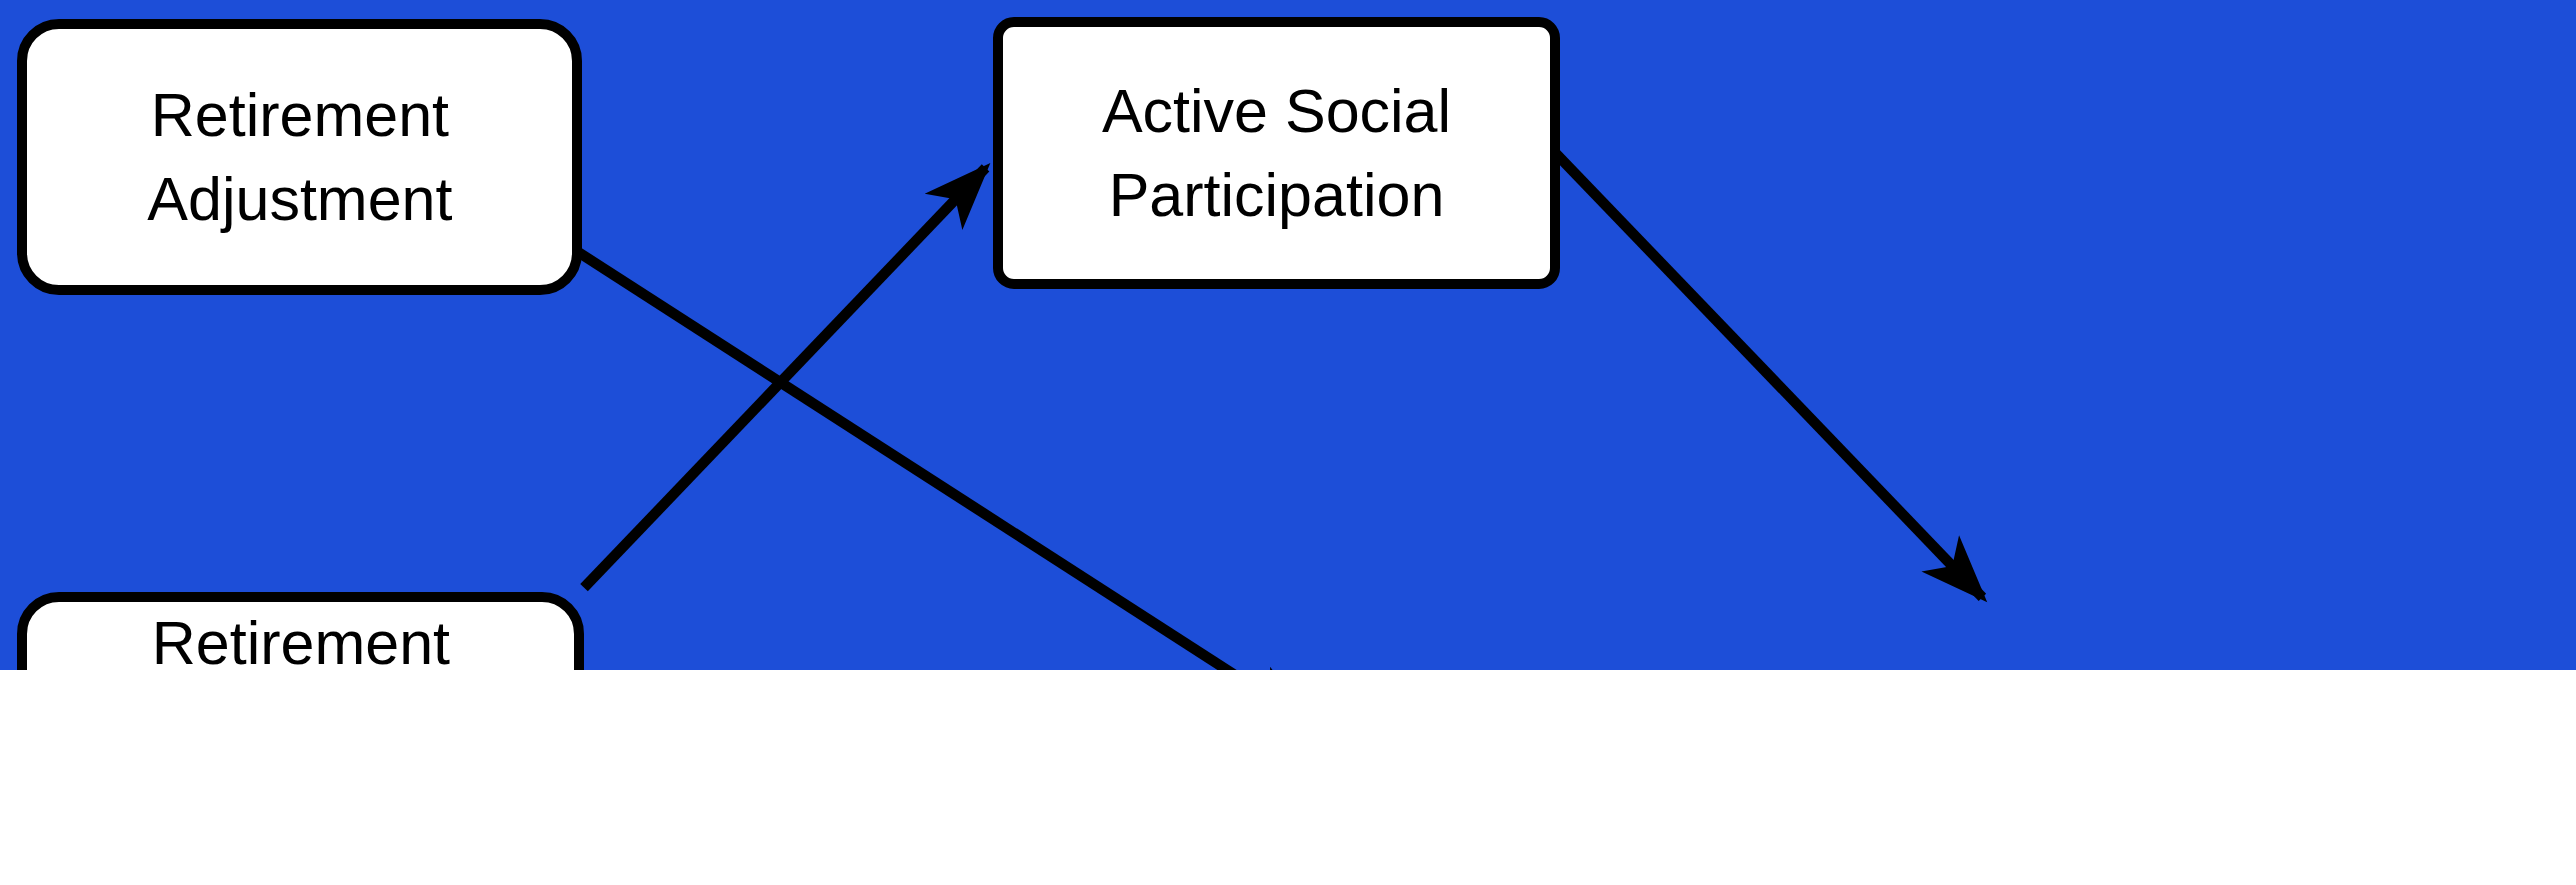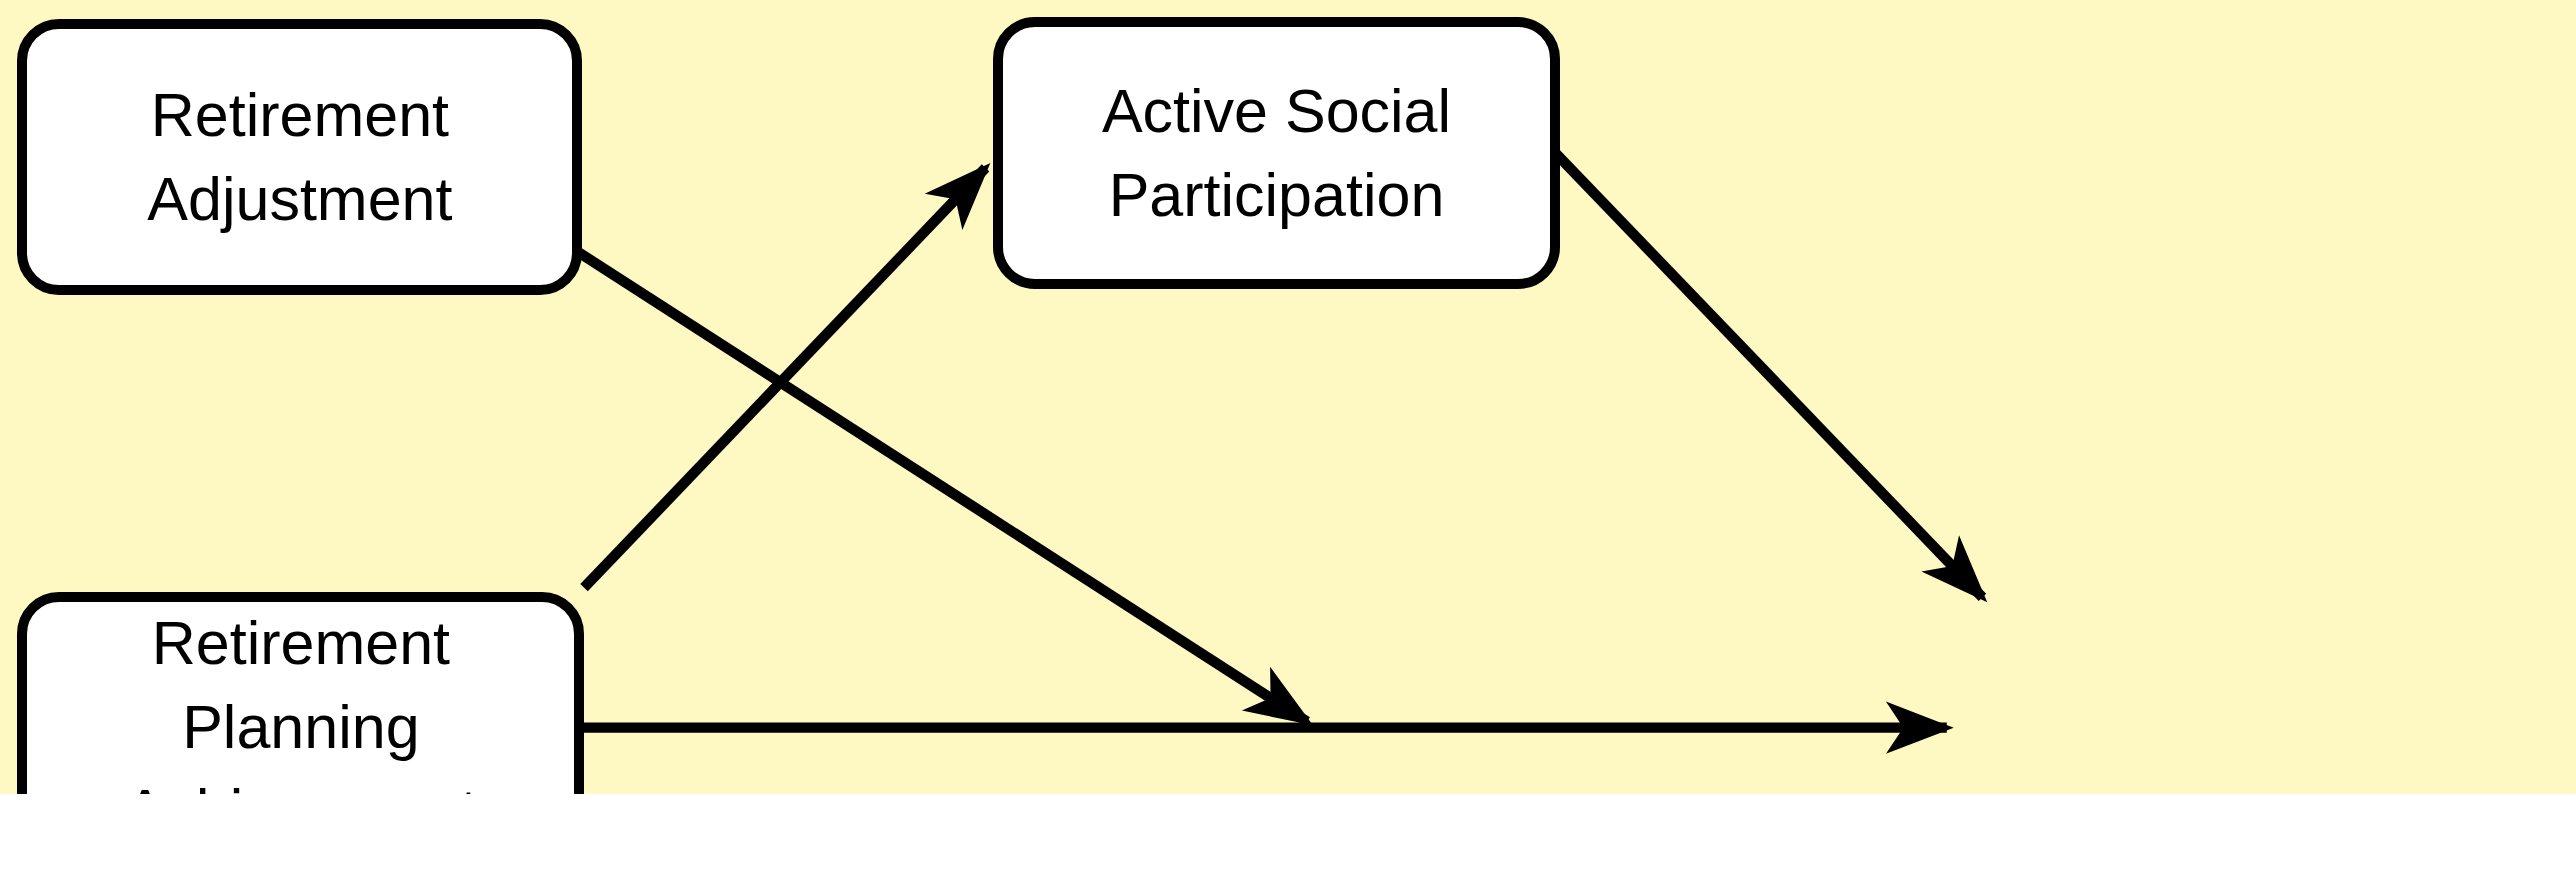--- a/index.html
+++ b/index.html
@@ -3,22 +3,22 @@
 <meta charset="utf-8">
 <style>
   html, body {
     margin: 0;
     padding: 0;
     background: #ffffff;
   }
   .canvas {
     position: relative;
     width: 2576px;
-    height: 794px;
-    background: #fef9c3;
+    height: 670px;
+    background: #1d4ed8;
     overflow: hidden;
     font-family: "Liberation Sans", "DejaVu Sans", sans-serif;
   }
   .edges {
     position: absolute;
     left: 0;
     top: 0;
     width: 2576px;
     height: 886px;
     display: block;
@@ -35,21 +35,21 @@
     text-align: center;
   }
   .node-label {
     white-space: pre-line;
     font-size: 61px;
     line-height: 1.38;
     color: #000000;
     letter-spacing: 0px;
   }
   .node-a { left: 17.4px;   top: 19px;  width: 565px; height: 276px; }
-  .node-b { left: 993px; top: 17.4px;  width: 567px; height: 272px; }
+  .node-b { left: 993px; top: 17.4px;  width: 567px; height: 272px; border-radius: 21px; }
   .node-c { left: 17.4px;   top: 592px; width: 567px; height: 270px; }
   .node-d { left: 1955px; top: 594px; width: 611px; height: 267px; }
   .edge-line {
     stroke: #000000;
     stroke-width: 12;
     fill: none;
   }
 </style>
 </head>
 <body>

